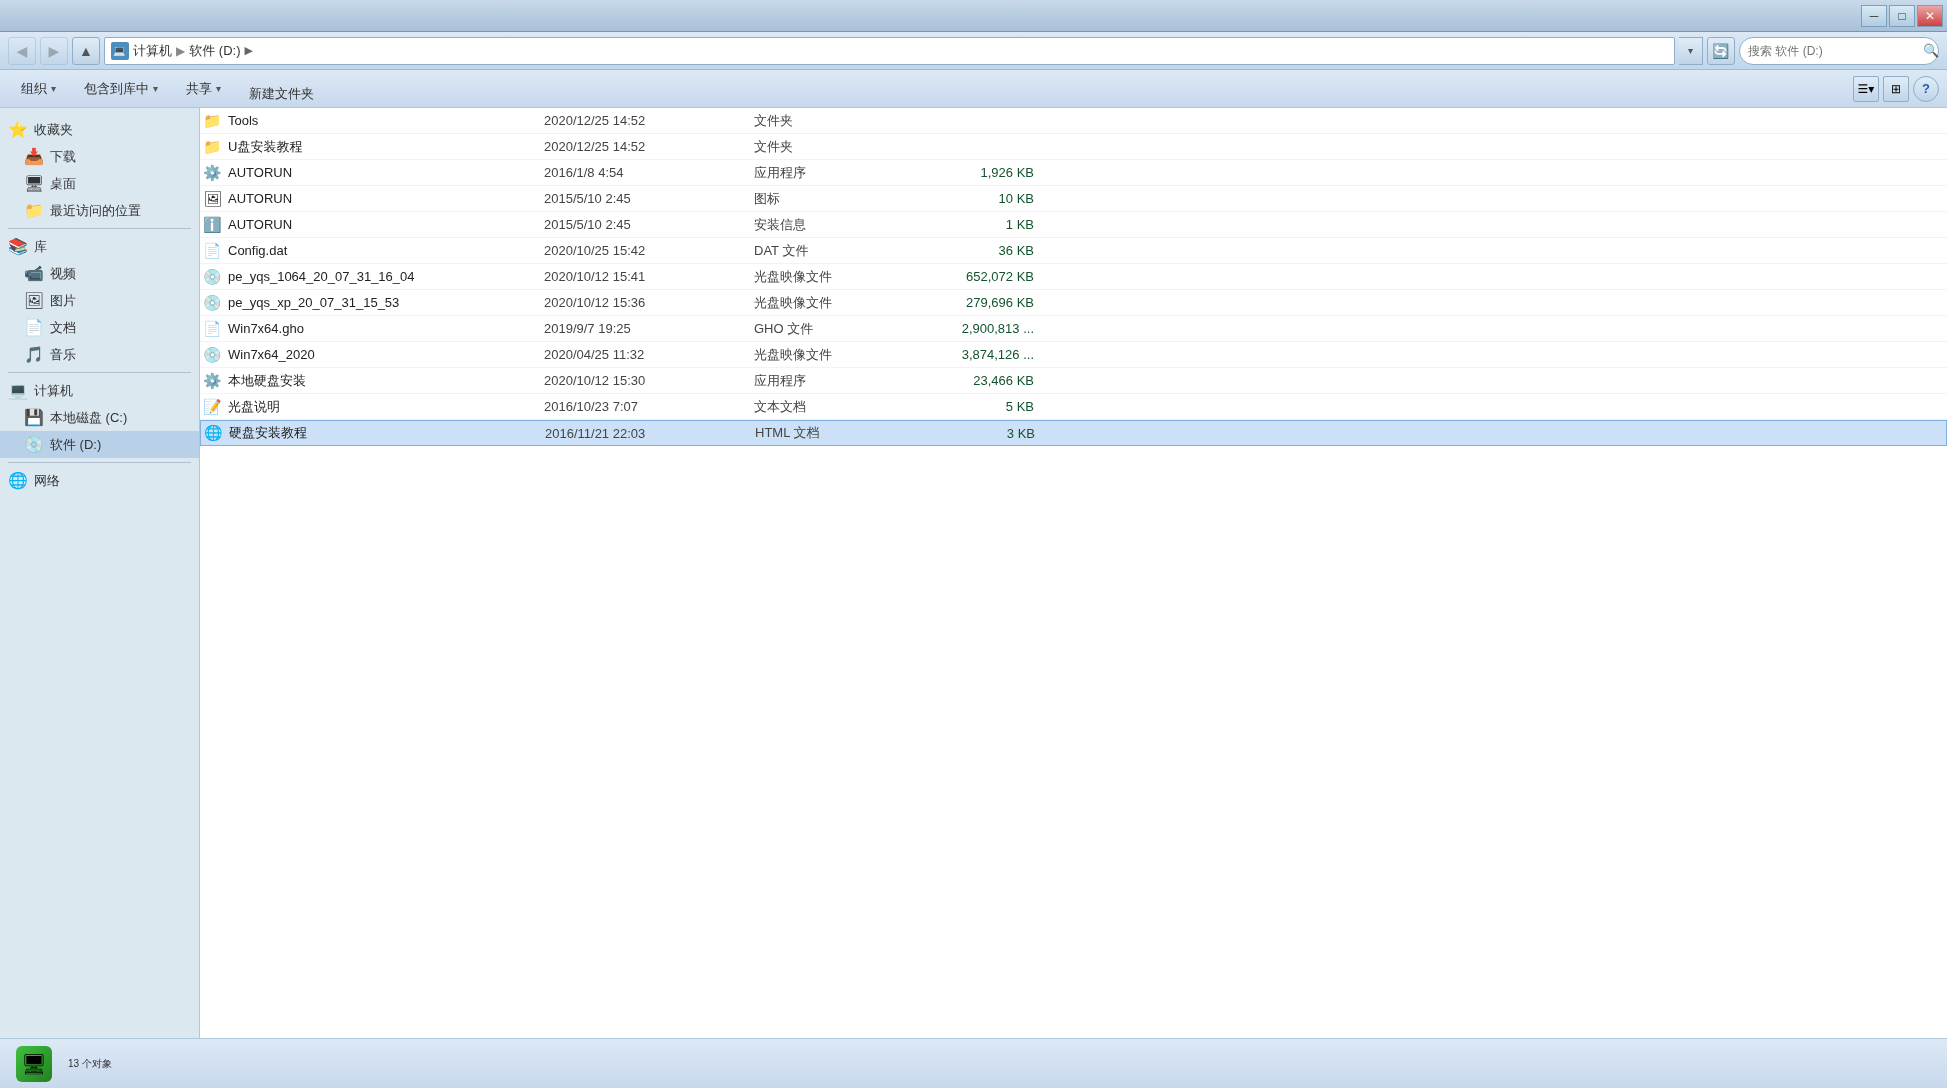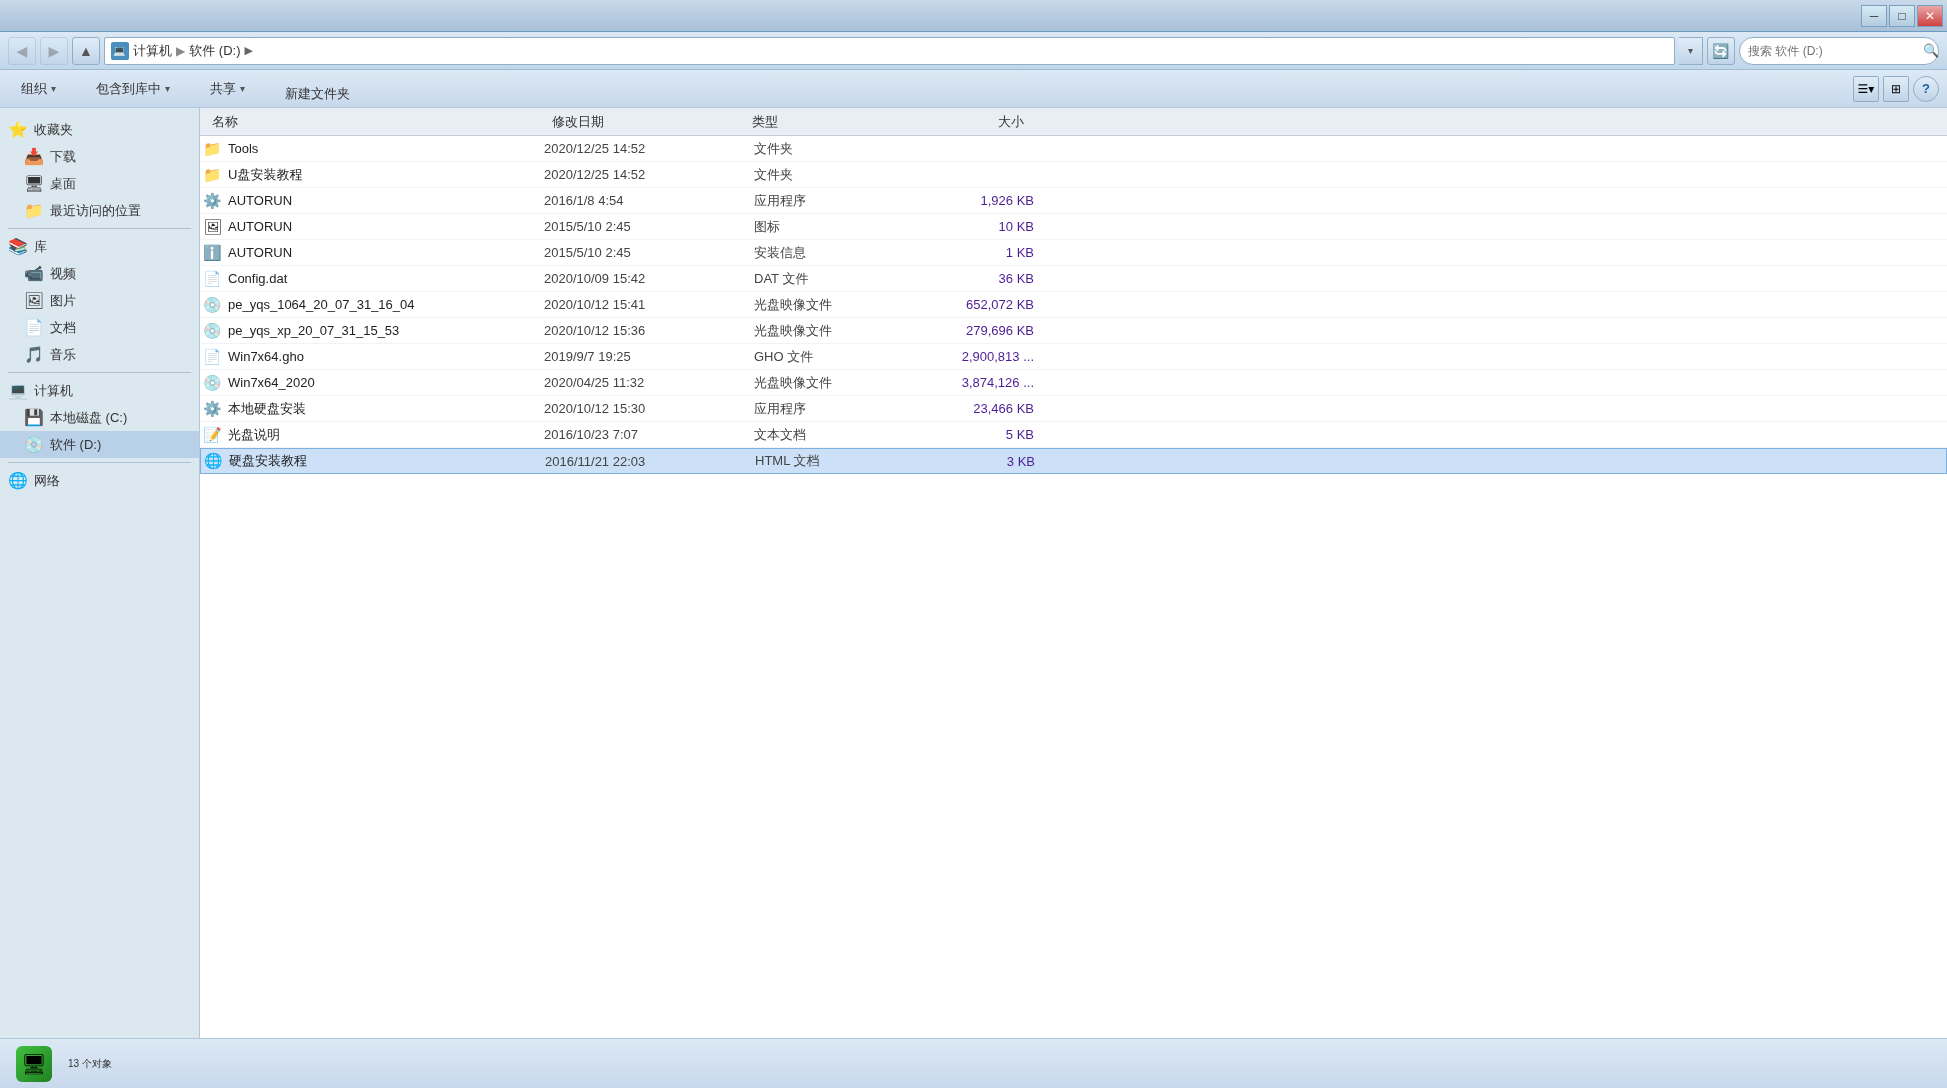--- a/index.html
+++ b/index.html
@@ -157,21 +157,21 @@
       cursor: pointer;
     }
 
     
     .toolbar {
       height: 38px;
       background: linear-gradient(to bottom, #dce9f5 0%, #c8d8ec 100%);
       display: flex;
       align-items: center;
       padding: 0 8px;
-      gap: 14px;
+      gap: 2px;
       border-bottom: 1px solid #b0c8dc;
     }
     .tool-btn {
       height: 30px;
       padding: 0 12px;
       background: transparent;
       border: 1px solid transparent;
       border-radius: 3px;
       cursor: pointer;
       font-size: 13px;
@@ -340,21 +340,21 @@
       text-overflow: ellipsis;
     }
     .file-cell.name-col {
       width: 340px;
       display: flex;
       align-items: center;
       gap: 6px;
     }
     .file-cell.date-col { width: 200px; color: #444; }
     .file-cell.type-col { width: 160px; color: #444; margin-left: 10px; }
-    .file-cell.size-col { width: 140px; text-align: right; padding-right: 20px; color: #4c1d95; }
+    .file-cell.size-col { width: 140px; text-align: right; padding-right: 20px; color: #14532d; }
 
     .file-icon {
       width: 18px;
       height: 18px;
       flex-shrink: 0;
       display: flex;
       align-items: center;
       justify-content: center;
       font-size: 15px;
     }
@@ -516,26 +516,20 @@
     <div class="sidebar-section">
       <div class="sidebar-section-header">
         <span class="section-icon">🌐</span>
         <span>网络</span>
       </div>
     </div>
   </div>
 
   <div class="file-area">
 
-    <div class="col-headers">
-      <div class="col-header name-col">名称</div>
-      <div class="col-header date-col">修改日期</div>
-      <div class="col-header type-col">类型</div>
-      <div class="col-header size-col">大小</div>
-    </div>
 
     <div class="file-list" id="file-list-container">
     <div class="file-row">
     <div class="file-cell name-col">
       <span class="file-icon">📁</span>
       <span>Tools</span>
     </div>
     <div class="file-cell date-col">2020/12/25 14:52</div>
     <div class="file-cell type-col">文件夹</div>
     <div class="file-cell size-col"></div>
@@ -574,21 +568,21 @@
     </div>
     <div class="file-cell date-col">2015/5/10 2:45</div>
     <div class="file-cell type-col">安装信息</div>
     <div class="file-cell size-col">1 KB</div>
   </div>
         <div class="file-row">
     <div class="file-cell name-col">
       <span class="file-icon">📄</span>
       <span>Config.dat</span>
     </div>
-    <div class="file-cell date-col">2020/10/09 15:42</div>
+    <div class="file-cell date-col">2020/10/25 15:42</div>
     <div class="file-cell type-col">DAT 文件</div>
     <div class="file-cell size-col">36 KB</div>
   </div>
         <div class="file-row">
     <div class="file-cell name-col">
       <span class="file-icon">💿</span>
       <span>pe_yqs_1064_20_07_31_16_04</span>
     </div>
     <div class="file-cell date-col">2020/10/12 15:41</div>
     <div class="file-cell type-col">光盘映像文件</div>

